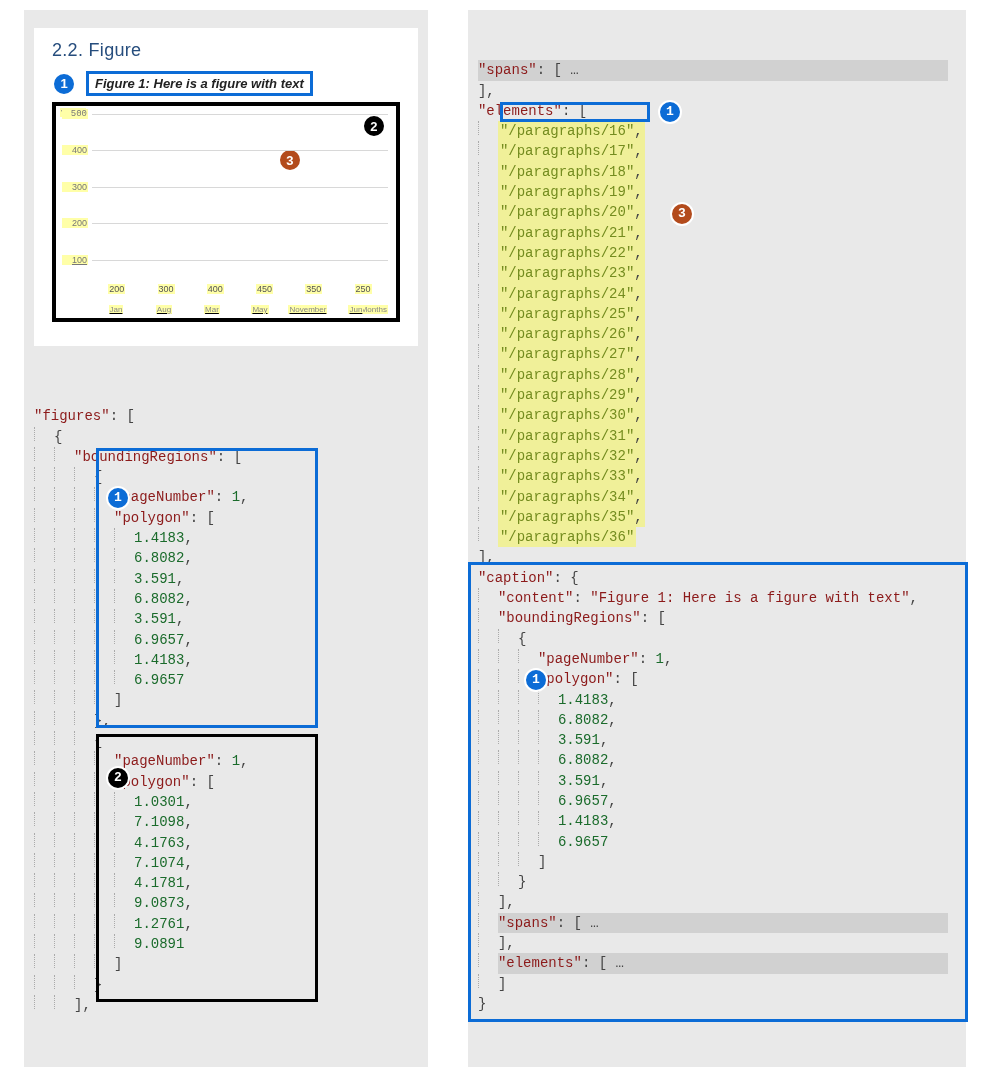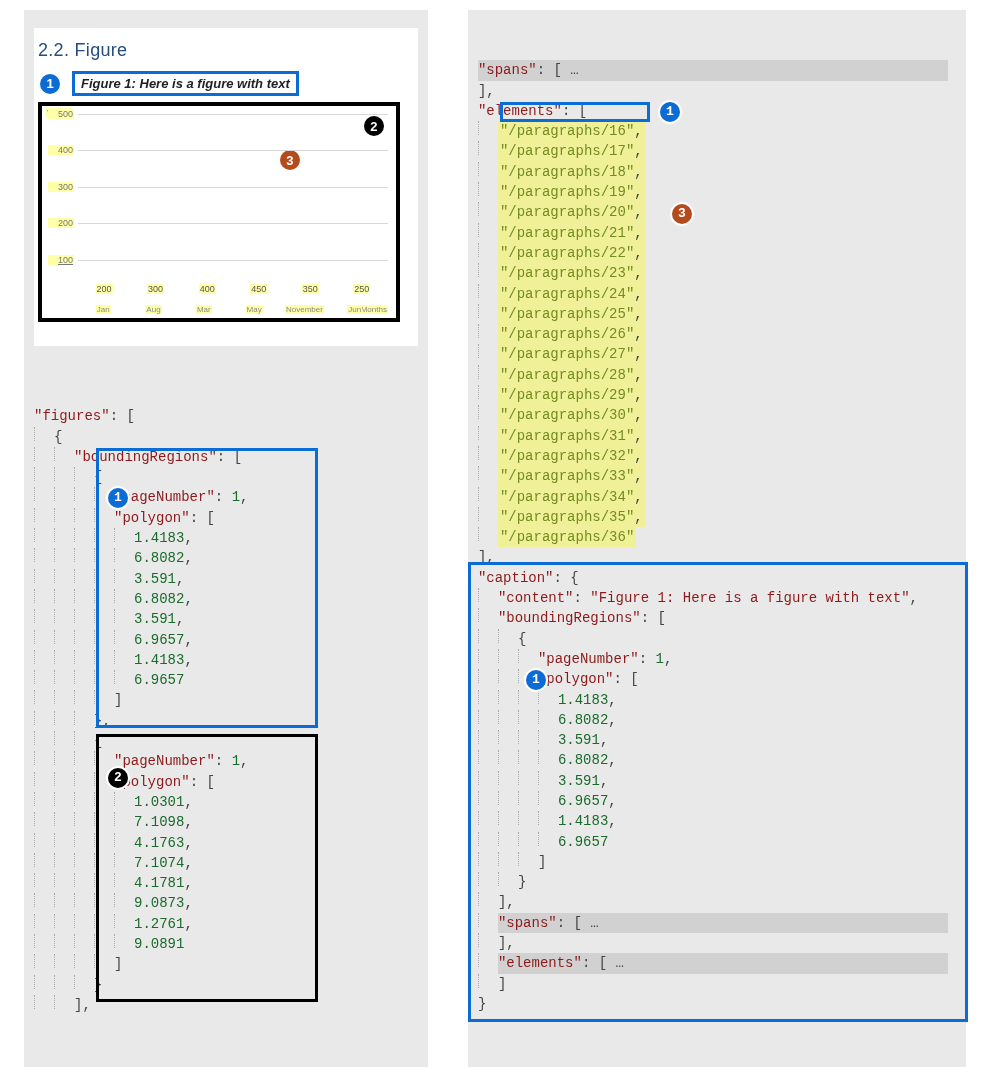--- a/index.html
+++ b/index.html
@@ -19,21 +19,21 @@
   .col {
     background: #e9e9e9;
     position: relative;
   }
   .col-left { width: 407px; padding: 18px 10px 30px 10px; }
   .col-right { width: 502px; padding: 30px 10px 20px 10px; }
 
   
   .figure-card {
     background: #fff;
-    padding: 12px 18px 24px 4px;
+    padding: 12px 18px 24px 18px;
     margin-bottom: 40px;
   }
   .figure-heading {
     color: #264d7d;
     font-size: 18px;
     margin: 0 0 10px 0;
     font-weight: 400;
     letter-spacing: 0.3px;
   }
   .caption-row {
@@ -89,21 +89,21 @@
     position:absolute; bottom:4px; right:8px; font-size:8px; color:#888;
     background:#ffffa8; padding:0 1px;
   }
   .bars { position:absolute; left:0; right:0; bottom:0; top:0; display:flex; align-items:flex-end; gap:4%; padding:0 2%; }
   .barwrap { flex:1; display:flex; flex-direction:column; align-items:center; }
   .barlabel { font-size:9px; background:#ffffa8; padding:0 1px; color:#555; margin-bottom:2px;}
   .bar { width:100%; }
   .bar.orange { background:#e3a33b; }
   .bar.green  { background:#3e8f4e; }
   .bar.blue2  { background:#4a9fd8; }
-  .xticks { position:absolute; left:36px; right:16px; bottom:4px; display:flex; }
+  .xticks { position:absolute; left:36px; right:16px; bottom:4px; display:flex;text-decoration:underline; }
   .xtick { flex:1; text-align:center; font-size:8px; color:#888; }
   .xtick span{ background:#ffffa8; padding:0 1px;}
 
   
   .codeblock {
     font-family: Consolas, "Courier New", monospace;
     font-size: 14px;
     line-height: 1.45;
     color: #333;
     white-space: pre;
@@ -188,21 +188,21 @@
             </div>
         <div class="gridline" style="top: 80%;"></div>
             <div class="ytick" style="top: 80%; text-decoration: underline;">100</div>
             <div class="gridline" style="top: 60%;"></div>
             <div class="ytick" style="top: 60%;">200</div>
             <div class="gridline" style="top: 40%;"></div>
             <div class="ytick" style="top: 40%;">300</div>
             <div class="gridline" style="top: 20%;"></div>
             <div class="ytick" style="top: 20%;">400</div>
             <div class="gridline" style="top: 0%;"></div>
-            <div class="ytick" style="top: 0%;">500</div>
+            <div class="ytick" style="top: 0%; font-family: Liberation Mono, monospace;">500</div>
           </div>
         <div class="xticks" id="xticks">
             <div class="xtick"><span>Jan</span></div>
             <div class="xtick"><span>Aug</span></div>
             <div class="xtick"><span>Mar</span></div>
             <div class="xtick"><span>May</span></div>
             <div class="xtick"><span>November</span></div>
             <div class="xtick"><span>Jun</span></div>
           </div>
       </div>

